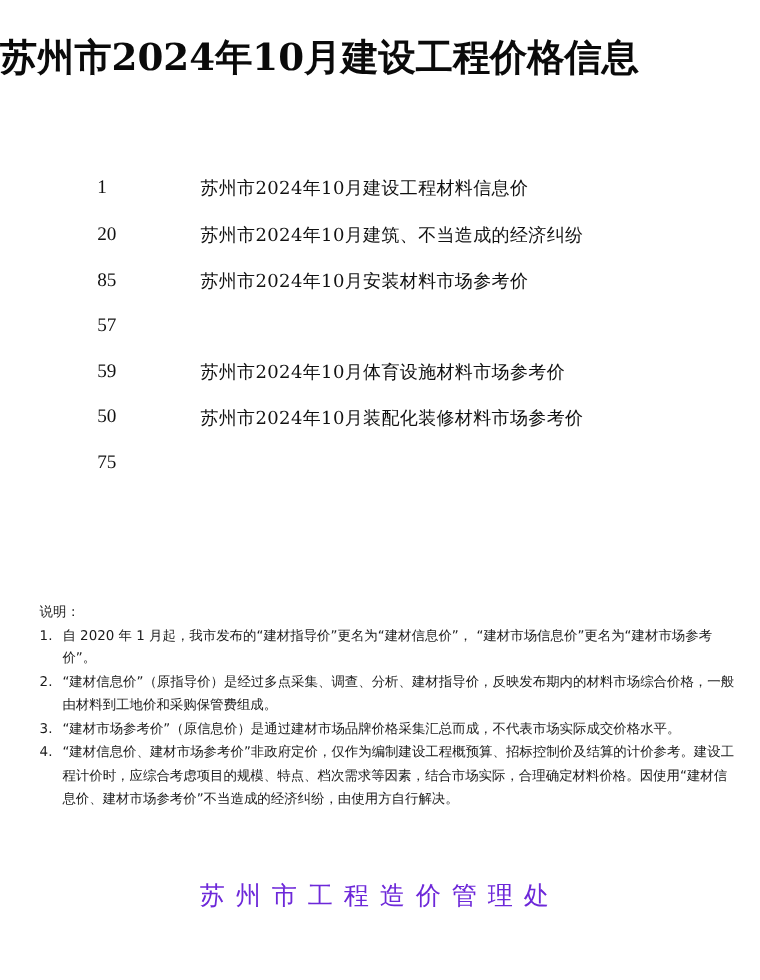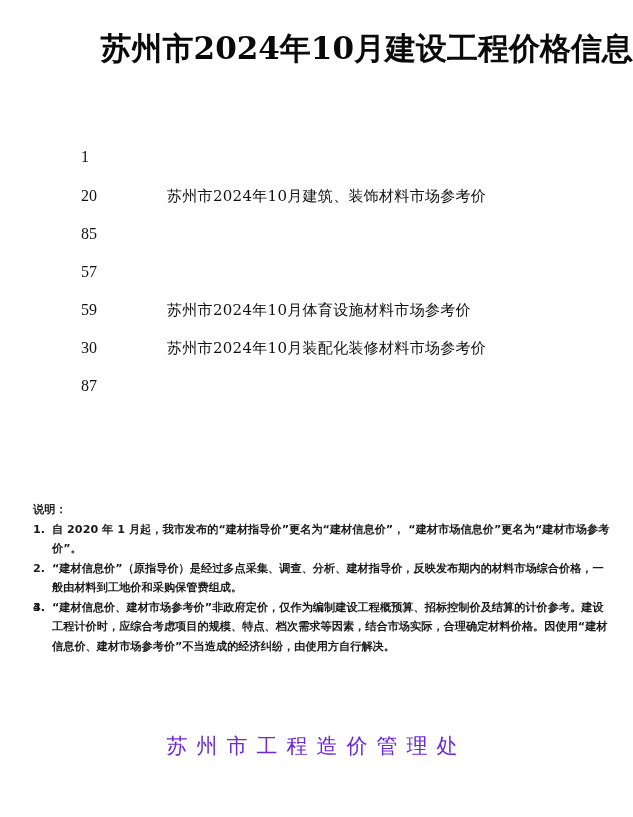--- a/index.html
+++ b/index.html
@@ -3,93 +3,96 @@
   <meta charset="utf-8">
   <style>
     html, body { margin: 0; padding: 0; background: #ffffff; }
     body {
       width: 633px; height: 817px; position: relative; overflow: hidden;
       color: #111111;
       font-family: "DejaVu Serif", "Liberation Serif", serif;
     }
     .title {
       position: absolute; left: 0; top: 26px; width: 633px;
-      text-align: right;
+      text-align: left;
       font-family: "DejaVu Serif", "Liberation Serif", serif;
       font-weight: bold; font-size: 31px; letter-spacing: 0px;
       line-height: 44px; color: #0a0a0a;
     }
     .toc { position: absolute; left: 0; top: 140px; width: 633px; }
     .toc-row {
       position: absolute; left: 0; width: 633px; height: 30px;
       font-size: 15px; line-height: 30px;
     }
     .toc-num {
       position: absolute; left: 81px;
       font-family: "Liberation Serif", "DejaVu Serif", serif; font-size: 16px;
     }
     .toc-text { position: absolute; left: 167px; white-space: nowrap; letter-spacing: 0.3px; }
     .notes {
       position: absolute; left: 33px; top: 500px; width: 580px;
       font-family: "DejaVu Sans", "Liberation Sans", sans-serif;
-      font-size: 11.2px; line-height: 19.5px; color: #1a1a1a; font-weight: bold;
+      font-size: 11.2px; line-height: 19.5px; color: #1a1a1a;
     }
     .notes-head { margin: 0; }
     .note { position: relative; padding-left: 19px; margin: 0; }
     .note-num { position: absolute; left: 0; top: 0; }
     .footer {
       position: absolute; left: 0; top: 728px; width: 633px; text-align: center;
       font-family: "DejaVu Serif", "Liberation Serif", serif;
       font-size: 21px; letter-spacing: 9px; line-height: 36px; color: #6d28d9;
     }
   </style>
 </head>
 <body>
 
 <div class="title">苏州市2024年10月建设工程价格信息</div>
 
 <div class="toc">
   <div class="toc-row" style="top:2px">
     <span class="toc-num">1</span>
+    <span class="toc-text">苏州市2024年10月建设工程材料信息价</span>
   </div>
   <div class="toc-row" style="top:41px">
     <span class="toc-num">20</span>
-    <span class="toc-text">苏州市2024年10月建筑、装饰材料市场参考价</span>
+    <span class="toc-text">苏州市2024年10月建筑、不当造成的经济纠纷</span>
   </div>
   <div class="toc-row" style="top:79px">
     <span class="toc-num">85</span>
+    <span class="toc-text">苏州市2024年10月安装材料市场参考价</span>
   </div>
   <div class="toc-row" style="top:117px">
     <span class="toc-num">57</span>
   </div>
   <div class="toc-row" style="top:155px">
     <span class="toc-num">59</span>
     <span class="toc-text">苏州市2024年10月体育设施材料市场参考价</span>
   </div>
   <div class="toc-row" style="top:193px">
-    <span class="toc-num">30</span>
+    <span class="toc-num">50</span>
     <span class="toc-text">苏州市2024年10月装配化装修材料市场参考价</span>
   </div>
   <div class="toc-row" style="top:231px">
-    <span class="toc-num">87</span>
+    <span class="toc-num">75</span>
   </div>
 </div>
 
 <div class="notes">
   <p class="notes-head">说明：</p>
   <p class="note">
     <span class="note-num">1.</span>
     <span>自 2020 年 1 月起，我市发布的“建材指导价”更名为“建材信息价”，  “建材市场信息价”更名为“建材市场参考价”。</span>
   </p>
   <p class="note">
     <span class="note-num">2.</span>
     <span>“建材信息价”（原指导价）是经过多点采集、调查、分析、建材指导价，反映发布期内的材料市场综合价格，一般由材料到工地价和采购保管费组成。</span>
   </p>
   <p class="note">
     <span class="note-num">3.</span>
+    <span>“建材市场参考价”（原信息价）是通过建材市场品牌价格采集汇总而成，不代表市场实际成交价格水平。</span>
   </p>
   <p class="note">
     <span class="note-num">4.</span>
     <span>“建材信息价、建材市场参考价”非政府定价，仅作为编制建设工程概预算、招标控制价及结算的计价参考。建设工程计价时，应综合考虑项目的规模、特点、档次需求等因素，结合市场实际，合理确定材料价格。因使用“建材信息价、建材市场参考价”不当造成的经济纠纷，由使用方自行解决。</span>
   </p>
 </div>
 
 <div class="footer">苏州市工程造价管理处</div>
 
 </body></html>

